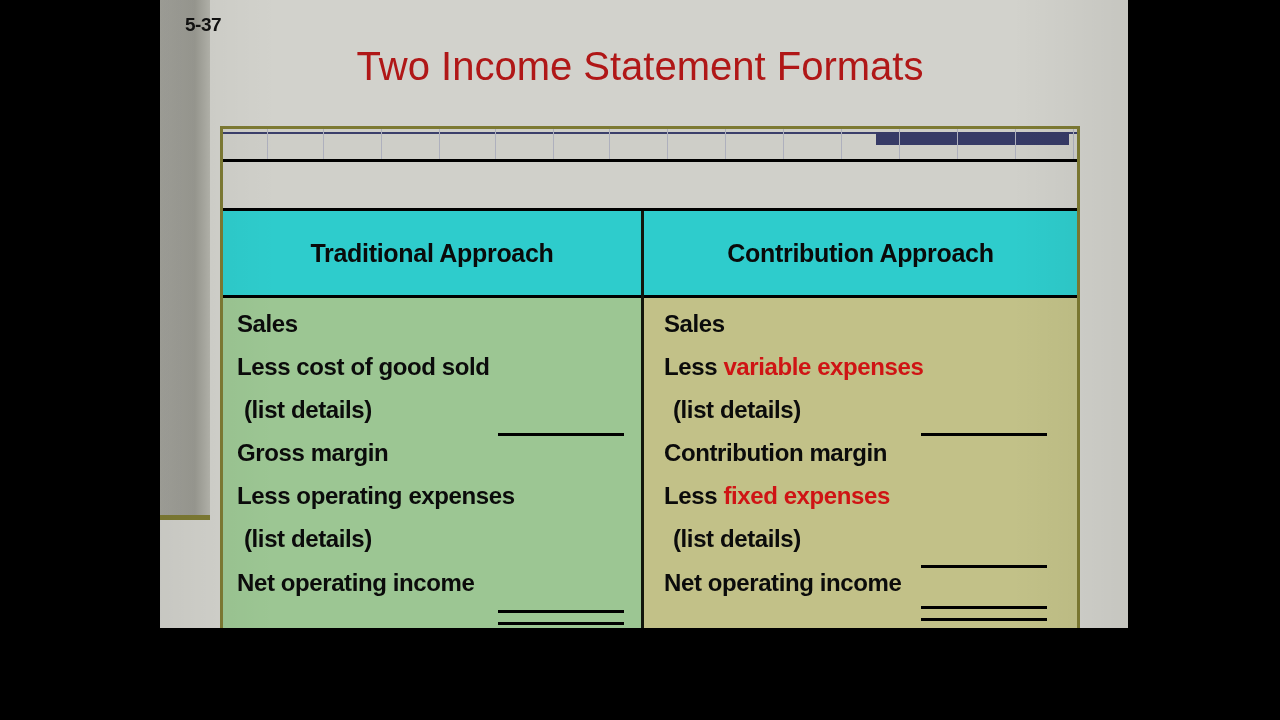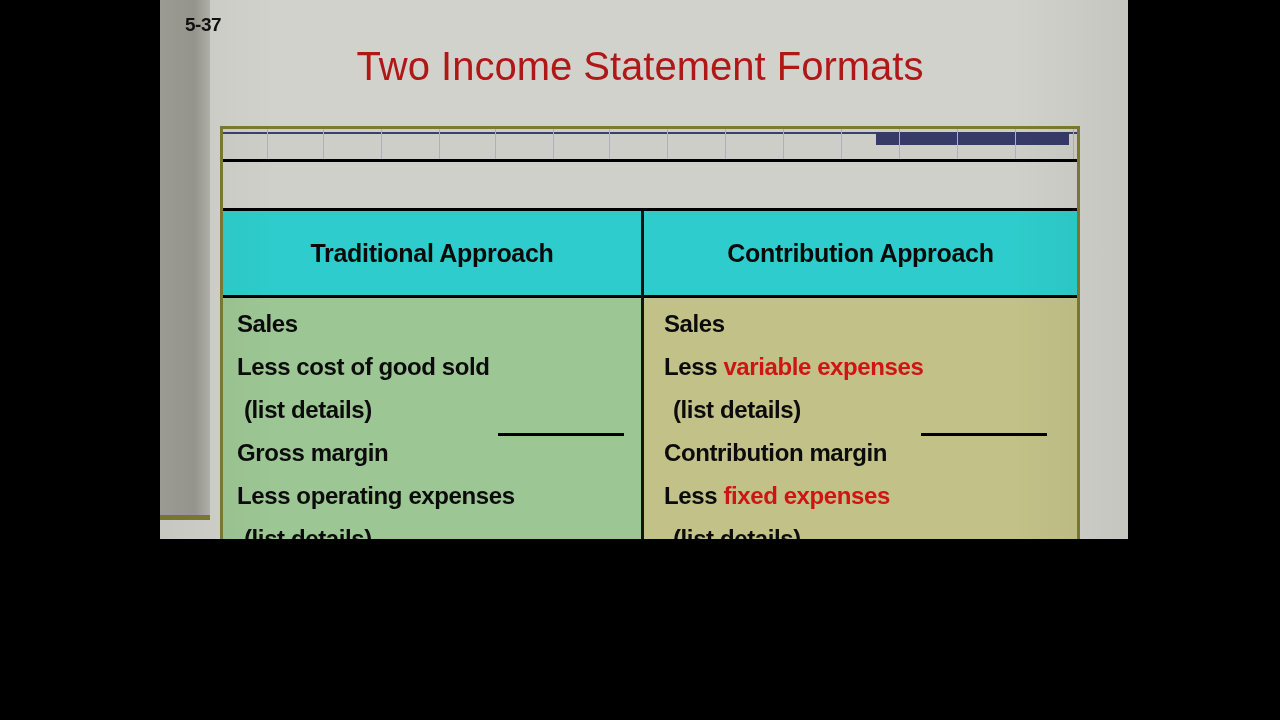--- a/index.html
+++ b/index.html
@@ -19,21 +19,21 @@
     position: absolute;
     left: 0; top: 0;
     width: 1280px; height: 720px;
     background: #000000;
   }
 
   
   #slide {
     position: absolute;
     left: 160px; top: 0;
-    width: 968px; height: 539px;
+    width: 968px; height: 628px;
     background: #d2d2cc;
     overflow: hidden;
   }
 
   
   #slide::after {
     content: "";
     position: absolute;
     left: 0; top: 0; right: 0; bottom: 0;
     background: linear-gradient(to right, rgba(0,0,0,0.05) 0%, rgba(0,0,0,0) 12%, rgba(0,0,0,0) 88%, rgba(0,0,0,0.06) 100%);

